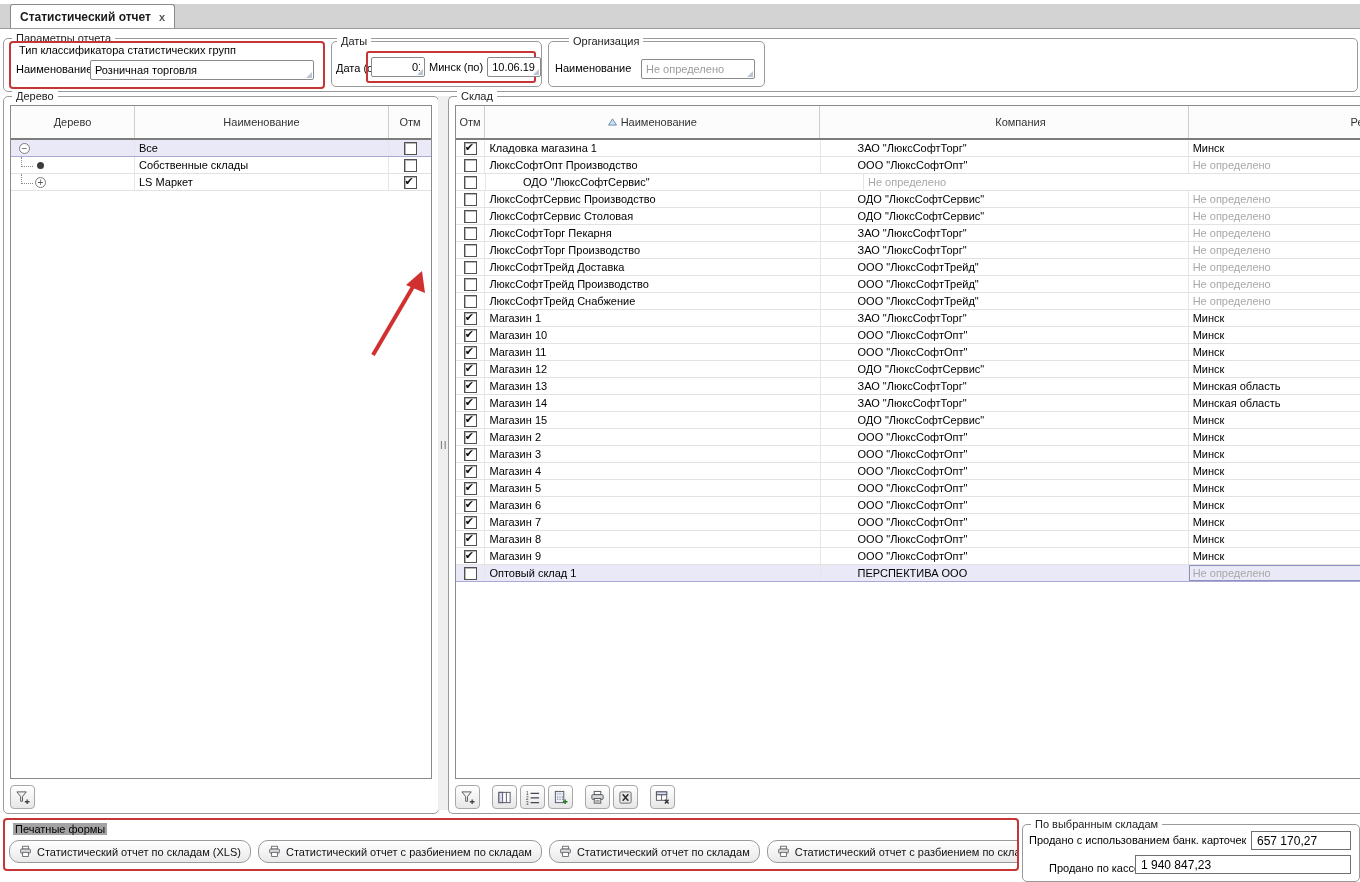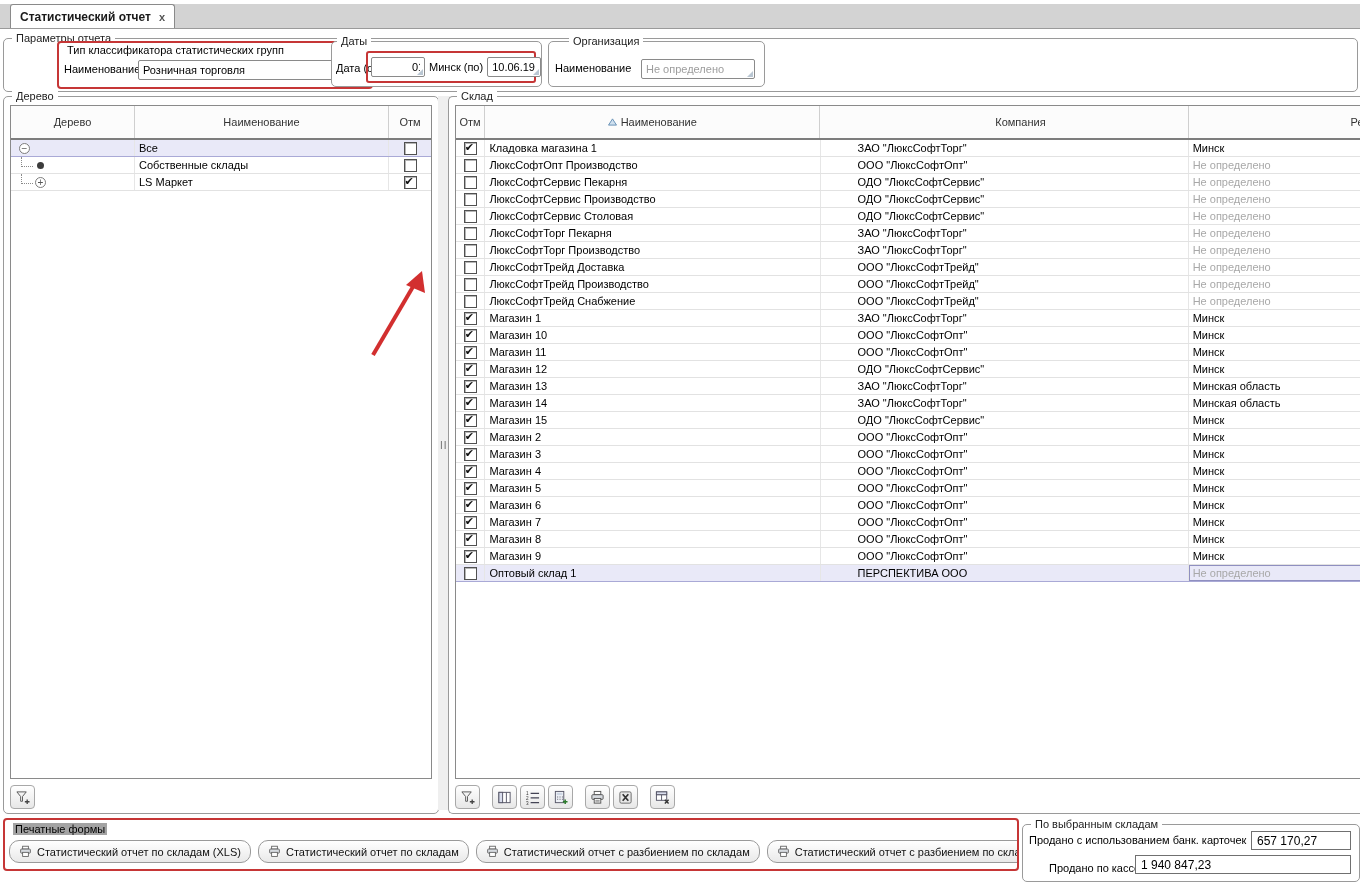--- a/index.html
+++ b/index.html
@@ -75,21 +75,21 @@
 <div class="tabbar">
   <div class="tab">
     <span>Статистический отчет</span>
     <span class="close">x</span>
   </div>
 </div>
 
 <div class="group" style="left:3px;top:38px;width:1353px;height:52px;">
   <span class="legend">Параметры отчета</span>
 
-  <div class="group redbox" style="left:5px;top:2px;width:312px;height:44px;border-radius:4px;margin-left:48px;">
+  <div class="group redbox" style="left:5px;top:2px;width:312px;height:44px;border-radius:4px;">
     <span style="position:absolute;top:1px;left:6px;background:#fff;padding:0 2px;">Тип классификатора статистических групп</span>
     <span class="lbl" style="position:absolute;left:5px;top:20px;">Наименование</span>
     <span class="gripwrap" style="position:absolute;left:79px;top:17px;">
       <input class="editor" style="width: 224px;" readonly="" value="Розничная торговля">
     </span>
   </div>
 
   <div class="group" style="left:327px;top:2px;width:209px;height:44px;">
     <span class="legend" style="left:5px;">Даты</span>
     <span class="lbl" style="position:absolute;left:4px;top:20px;">Дата (с)</span>
@@ -215,21 +215,20 @@
               <span class="cb"></span>
             </div>
             <div class="cell wc-name">ЛюксСофтОпт Производство</div>
             <div class="cell wc-comp">ООО "ЛюксСофтОпт"</div>
             <div class="cell wc-reg empty" style="border-right:none;">Не определено</div>
           </div>
           <div class="trow wh-row">
             <div class="cell wc-mark">
               <span class="cb"></span>
             </div>
-            <div class="cell wc-name">ЛюксСофтСервис Пекарня</div>
             <div class="cell wc-comp">ОДО "ЛюксСофтСервис"</div>
             <div class="cell wc-reg empty" style="border-right:none;">Не определено</div>
           </div>
           <div class="trow wh-row">
             <div class="cell wc-mark">
               <span class="cb"></span>
             </div>
             <div class="cell wc-name">ЛюксСофтСервис Производство</div>
             <div class="cell wc-comp">ОДО "ЛюксСофтСервис"</div>
             <div class="cell wc-reg empty" style="border-right:none;">Не определено</div>
@@ -485,36 +484,36 @@
           <rect x="4.5" y="9" width="7" height="5" fill="#fff" stroke="#555"></rect>
         </svg>
         <span>Статистический отчет по складам (XLS)</span>
       </div>
       <div class="pbtn">
         <svg width="13" height="13" viewBox="0 0 16 16">
           <rect x="4.5" y="1.5" width="7" height="3.5" fill="#fff" stroke="#555"></rect>
           <rect x="2" y="5" width="12" height="5" rx="1" fill="#d7dbe0" stroke="#555"></rect>
           <rect x="4.5" y="9" width="7" height="5" fill="#fff" stroke="#555"></rect>
         </svg>
+        <span>Статистический отчет с разбиением по складам</span>
+      </div>
+      <div class="pbtn">
+        <svg width="13" height="13" viewBox="0 0 16 16">
+          <rect x="4.5" y="1.5" width="7" height="3.5" fill="#fff" stroke="#555"></rect>
+          <rect x="2" y="5" width="12" height="5" rx="1" fill="#d7dbe0" stroke="#555"></rect>
+          <rect x="4.5" y="9" width="7" height="5" fill="#fff" stroke="#555"></rect>
+        </svg>
         <span>Статистический отчет по складам</span>
       </div>
       <div class="pbtn">
         <svg width="13" height="13" viewBox="0 0 16 16">
           <rect x="4.5" y="1.5" width="7" height="3.5" fill="#fff" stroke="#555"></rect>
           <rect x="2" y="5" width="12" height="5" rx="1" fill="#d7dbe0" stroke="#555"></rect>
           <rect x="4.5" y="9" width="7" height="5" fill="#fff" stroke="#555"></rect>
         </svg>
-        <span>Статистический отчет с разбиением по складам</span>
-      </div>
-      <div class="pbtn">
-        <svg width="13" height="13" viewBox="0 0 16 16">
-          <rect x="4.5" y="1.5" width="7" height="3.5" fill="#fff" stroke="#555"></rect>
-          <rect x="2" y="5" width="12" height="5" rx="1" fill="#d7dbe0" stroke="#555"></rect>
-          <rect x="4.5" y="9" width="7" height="5" fill="#fff" stroke="#555"></rect>
-        </svg>
         <span>Статистический отчет с разбиением по складам (XLS)</span>
       </div>
     </div>
 </div>
 
 <div class="group" style="left:1022px;top:824px;width:336px;height:56px;">
   <span class="legend">По выбранным складам</span>
   <span class="lbl" style="position:absolute;left:6px;top:9px;">Продано с использованием банк. карточек</span>
   <input class="tot-input" style="position: absolute; right: 8px; top: 6px; width: 100px;" readonly="" value="657 170,27">
   <span class="lbl" style="position:absolute;left:6px;top:37px;margin-left:20px;">Продано по кассе</span>

